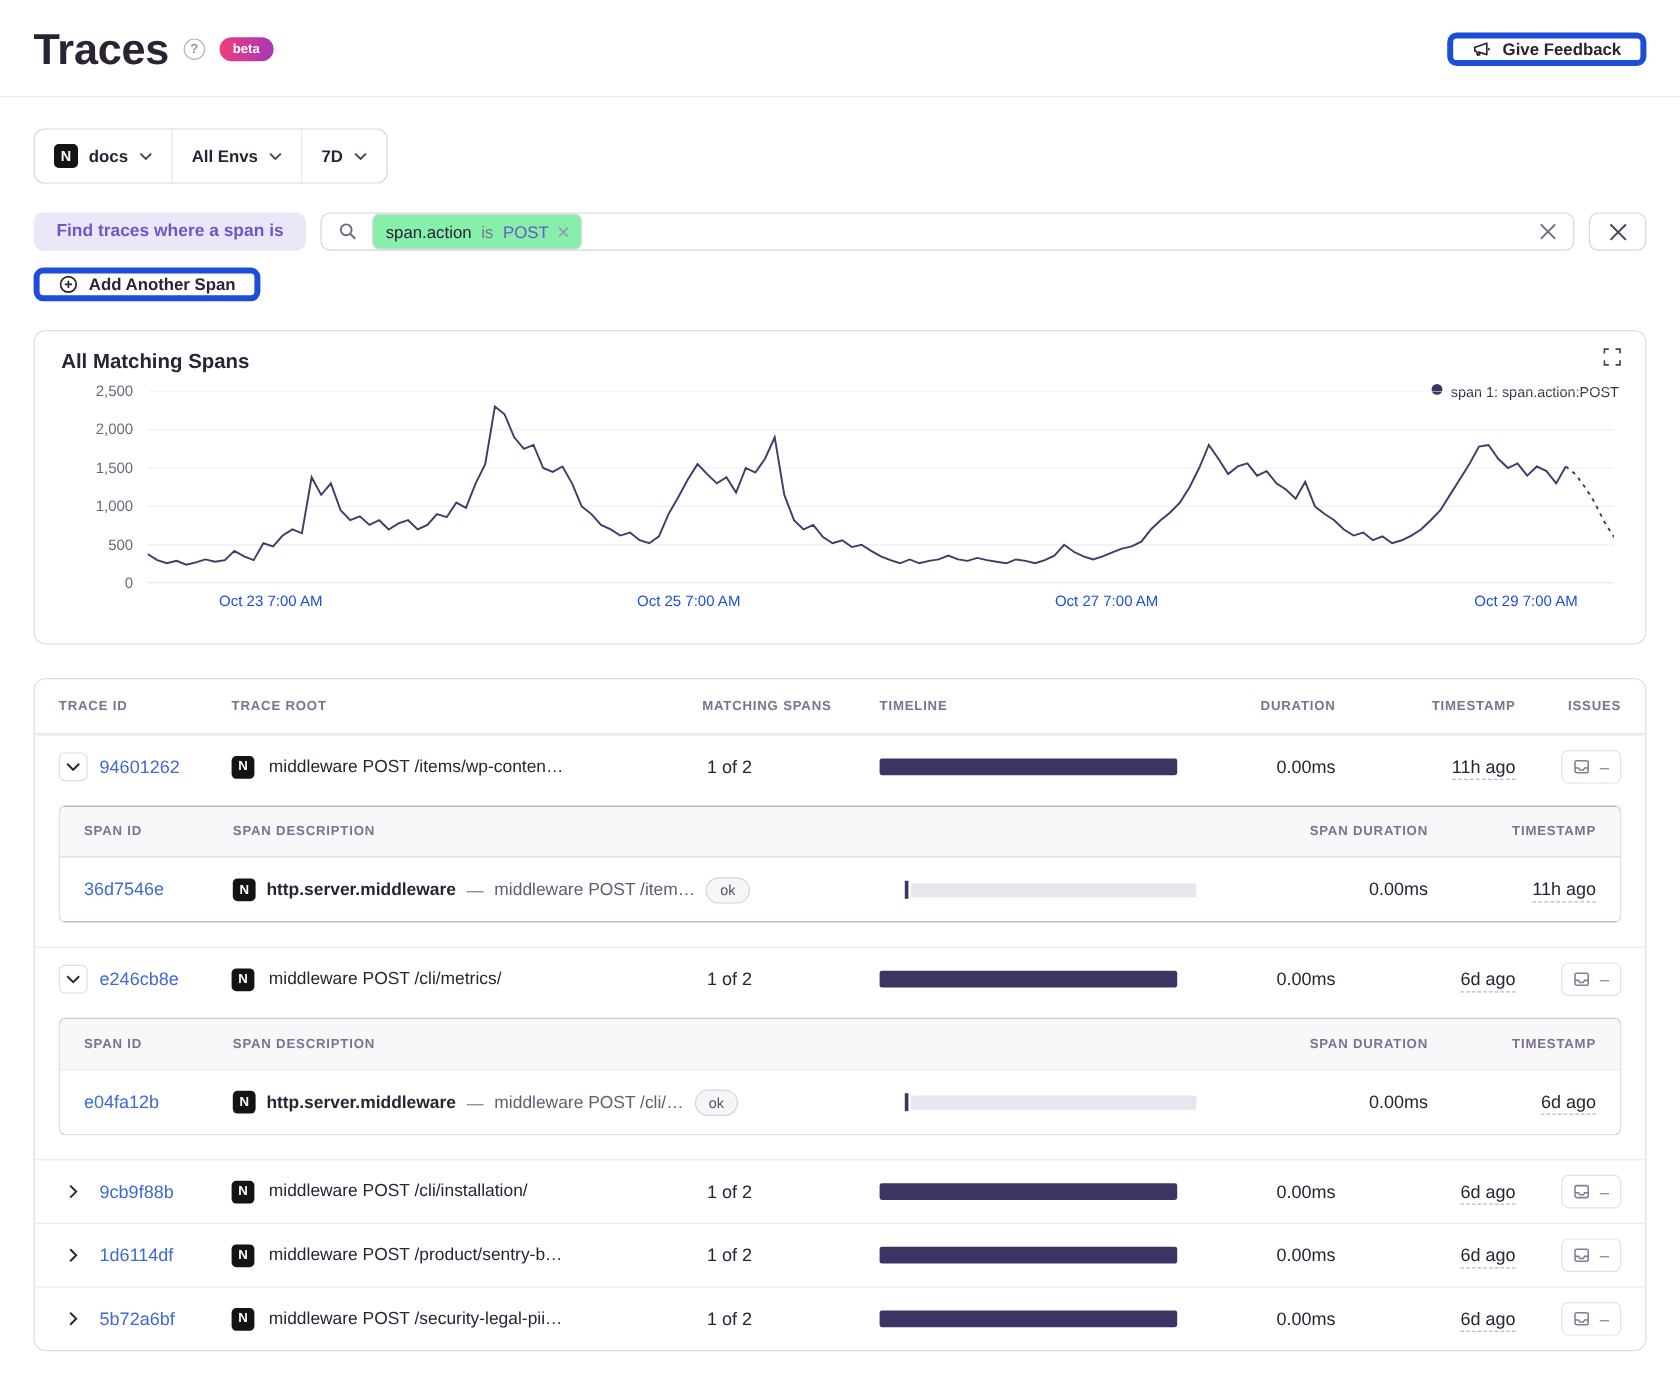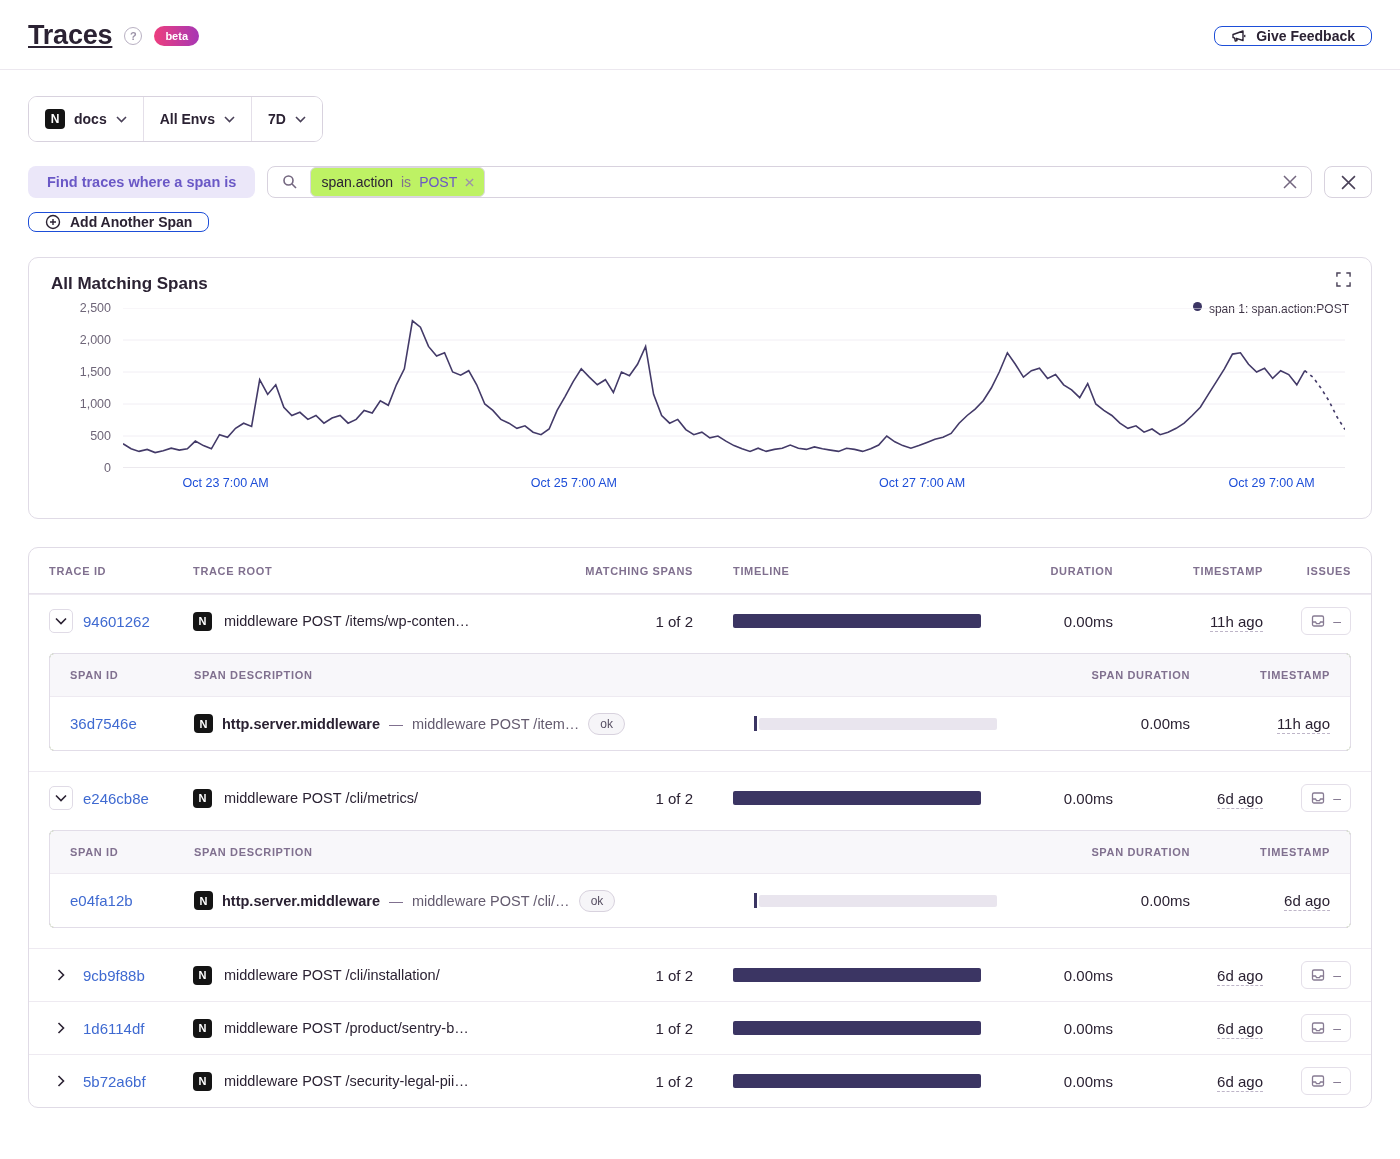--- a/index.html
+++ b/index.html
@@ -11,35 +11,35 @@
     font-size:14px;
   }
   svg { display:block; }
 
   
   .topbar {
     display:flex; align-items:center; justify-content:space-between;
     padding:20px 28px 18px; border-bottom:1px solid #ECE8EF;
   }
   .title-group { display:flex; align-items:center; gap:12px; }
-  .page-title { font-size:27px; font-weight:bold; margin:0; letter-spacing:-0.2px;text-decoration:underline; }
+  .page-title { font-size:36px; font-weight:bold; margin:0; letter-spacing:-0.2px; }
   .help-circle {
     width:18px; height:18px; border-radius:50%;
     border:1.5px solid #B9B1C3; color:#9C93A8;
     display:flex; align-items:center; justify-content:center;
     font-size:11px; font-weight:bold;
   }
   .beta-pill {
     background:linear-gradient(90deg,#ED3E7E,#A737B4);
     color:#fff; font-size:11px; font-weight:bold;
     padding:4px 11px; border-radius:20px;
   }
   .btn {
     display:inline-flex; align-items:center; gap:9px;
-    background:#fff; border:1px solid #1d4ed8; border-radius:8px;
+    background:#fff; border:5px solid #1d4ed8; border-radius:8px;
     padding:1px 16px; font-size:14px; font-weight:bold; color:#2B2233;
     cursor:pointer; font-family:inherit;
   }
 
   
   .filters-row { margin:26px 28px 0; }
   .filter-group {
     display:inline-flex; border:1px solid #D8D2DE; border-radius:9px; overflow:hidden;
     background:#fff;
   }
@@ -63,21 +63,21 @@
     background:#EBE7F9; color:#6A58C6; font-weight:bold; font-size:14.5px;
     border-radius:8px; display:flex; align-items:center; padding:0 19px;
     white-space:nowrap;
   }
   .search-box {
     flex:1; border:1px solid #D8D2DE; border-radius:8px;
     display:flex; align-items:center; gap:12px; padding:0 14px; background:#fff;
   }
   .token {
     display:inline-flex; align-items:center; gap:8px;
-    border:1px solid #DCD6E2; background:#bef264; border-radius:6px;
+    border:1px solid #DCD6E2; background:#86efac; border-radius:6px;
     padding:6px 10px; font-size:14px;
   }
   .token .tkey { color:#2B2233; }
   .token .top { color:#80708F; }
   .token .tval { color:#6A58C6; }
   .token .tx { color:#9C93A8; cursor:pointer; display:flex; }
   .search-free { flex:1; border:none; outline:none; font:inherit; min-width:20px; background:transparent; }
   .icon-x { color:#73667F; display:flex; cursor:pointer; }
   .square-btn {
     width:48px; border:1px solid #D8D2DE; border-radius:8px; background:#fff;
@@ -137,21 +137,21 @@
   .col-id { display:flex; align-items:center; gap:10px; }
   .chev-toggle {
     width:24px; height:24px; display:flex; align-items:center; justify-content:center;
     color:#2B2233; cursor:pointer; border-radius:5px; border:1px solid transparent;
     background:transparent; padding:0;
   }
   .chev-toggle.open { border-color:#E0DBE6; }
   a.idlink { color:#3F6AD1; text-decoration:none; font-size:15px; cursor:pointer; }
   .col-root { display:flex; align-items:center; gap:12px; min-width:0; padding-right:16px; }
   .root-text { font-size:14.5px; white-space:nowrap; overflow:hidden; text-overflow:ellipsis; }
-  .match-val { font-size:15px; }
+  .match-val { font-size:15px;text-align:center; }
   .bar { height:14px; width:92%; background:var(--bar,#3B3563); border-radius:2px; }
   .dur-val, .ts-wrap { font-size:15px; }
   .ts-val { border-bottom:1px dashed #BEB5C8; padding-bottom:1px; cursor:help; }
   .col-issues { display:flex; justify-content:flex-end; }
   .issues-group {
     display:inline-flex; align-items:center; gap:8px;
     border:1px solid #E4DFE9; border-radius:6px; padding:5px 9px;
     color:#877B93; cursor:pointer; background:#fff; font-size:14px;
   }
 

